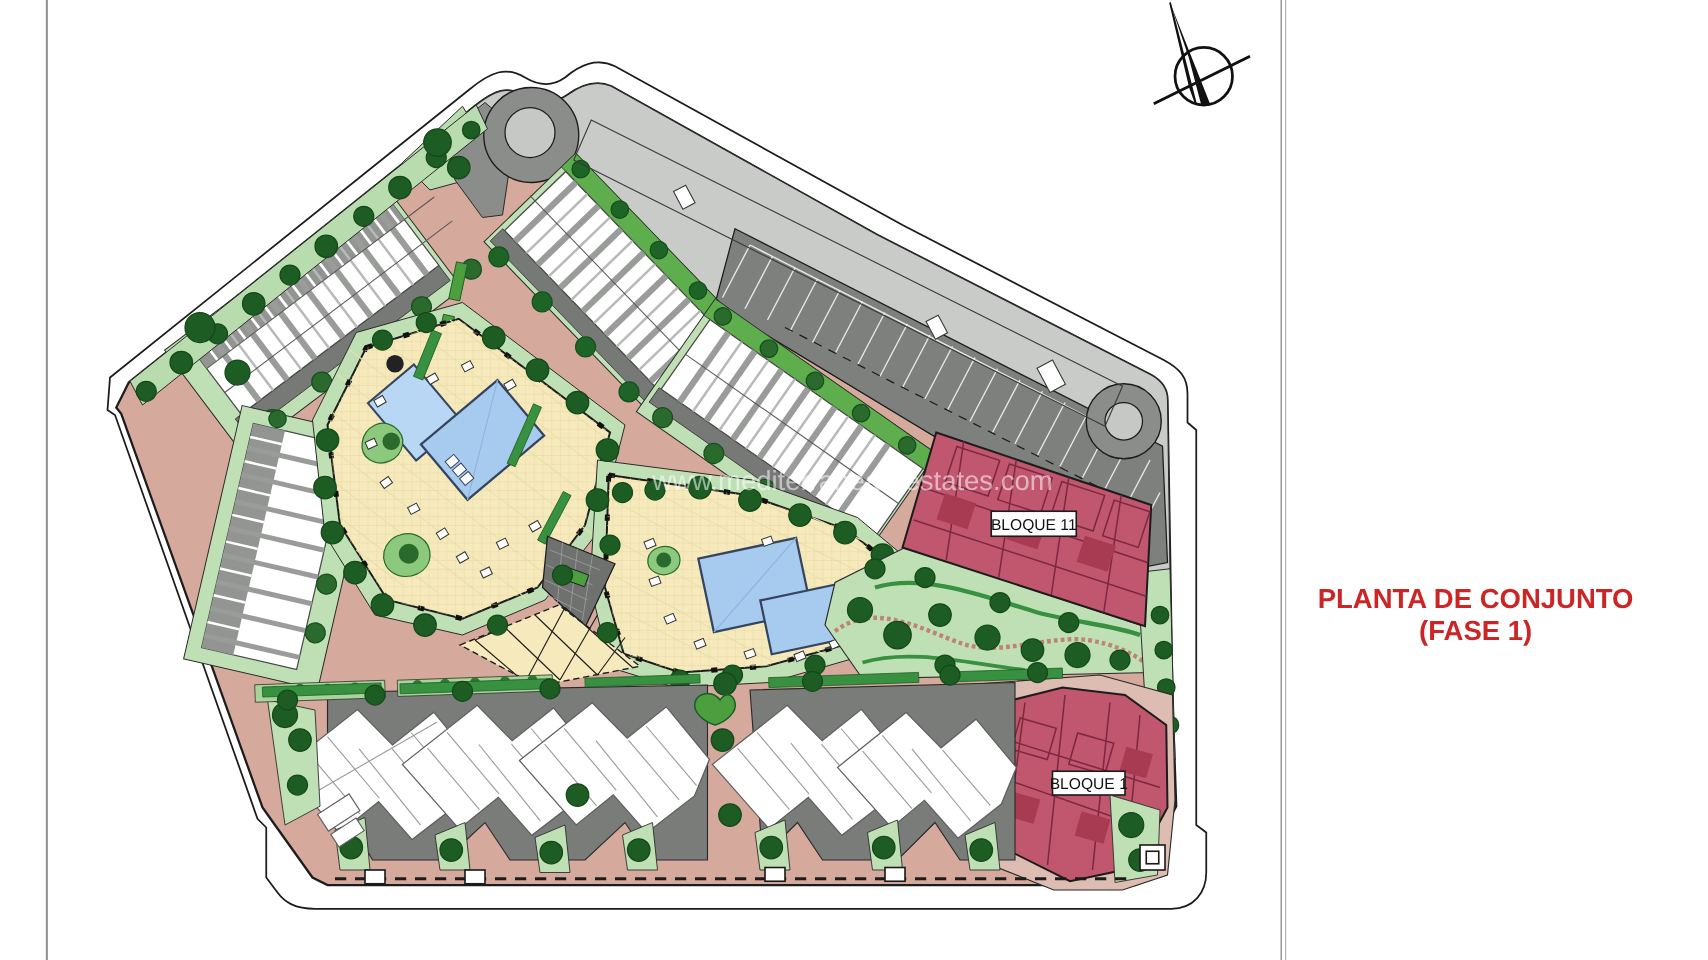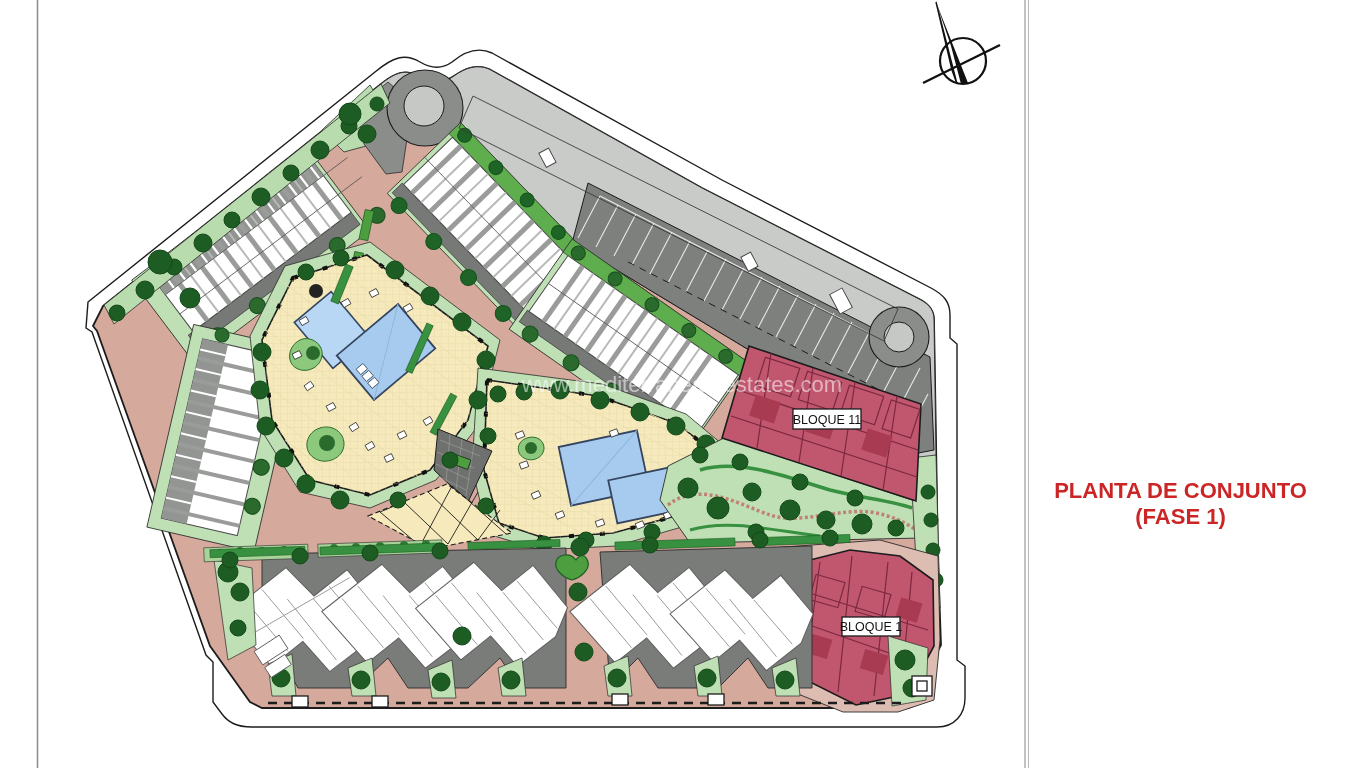--- a/index.html
+++ b/index.html
@@ -1,16 +1,16 @@
 <!DOCTYPE html>
 <html><head>
 <meta charset="utf-8">
 <style>
 html,body{margin:0;padding:0;background:#fff;width:1366px;height:768px;overflow:hidden;}
-.ttl{position:absolute;left:1030px;top:478px;width:301px;text-align:center;
+.ttl{position:absolute;left:1030px;top:466px;width:301px;text-align:center;
  font-family:"Liberation Sans",sans-serif;font-weight:bold;font-size:22px;line-height:26px;color:#cc2526;}
 </style>
 </head>
 <body>
 <svg width="1366" height="768" viewBox="0 0 1366 768">
 <defs>
 <pattern id="waffle" width="7" height="7" patternUnits="userSpaceOnUse">
 <rect width="7" height="7" fill="none"></rect>
 <path d="M 0,0 L 7,0 M 0,0 L 0,7" stroke="#e6d7a2" stroke-width="1"></path>
 </pattern>

